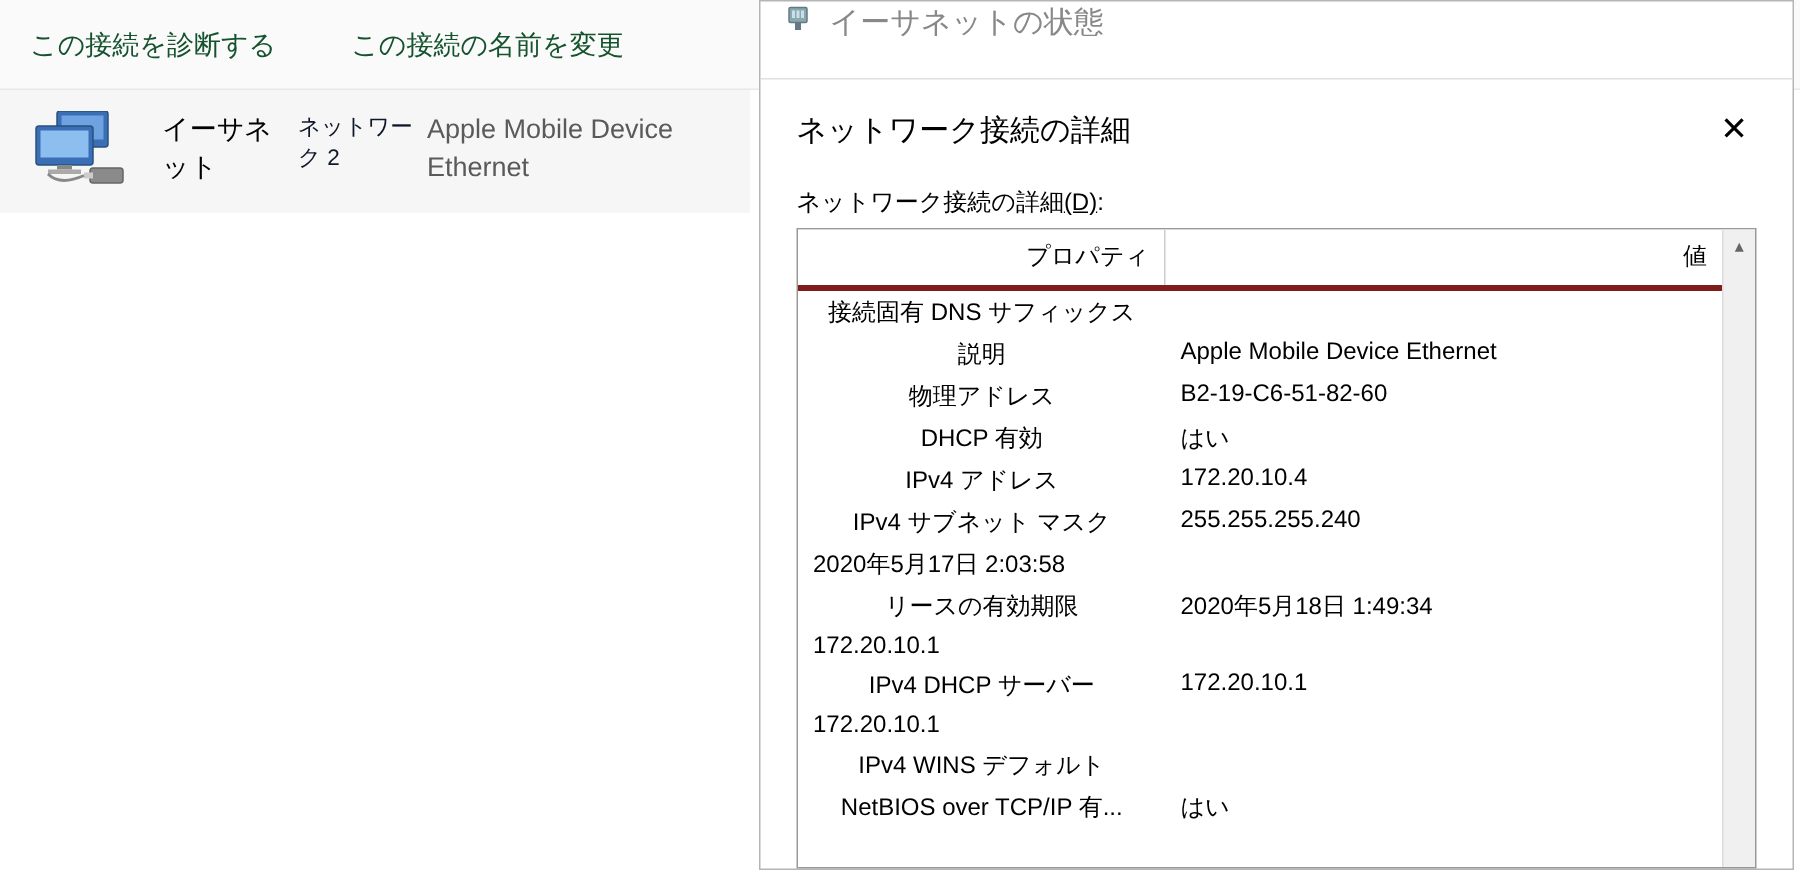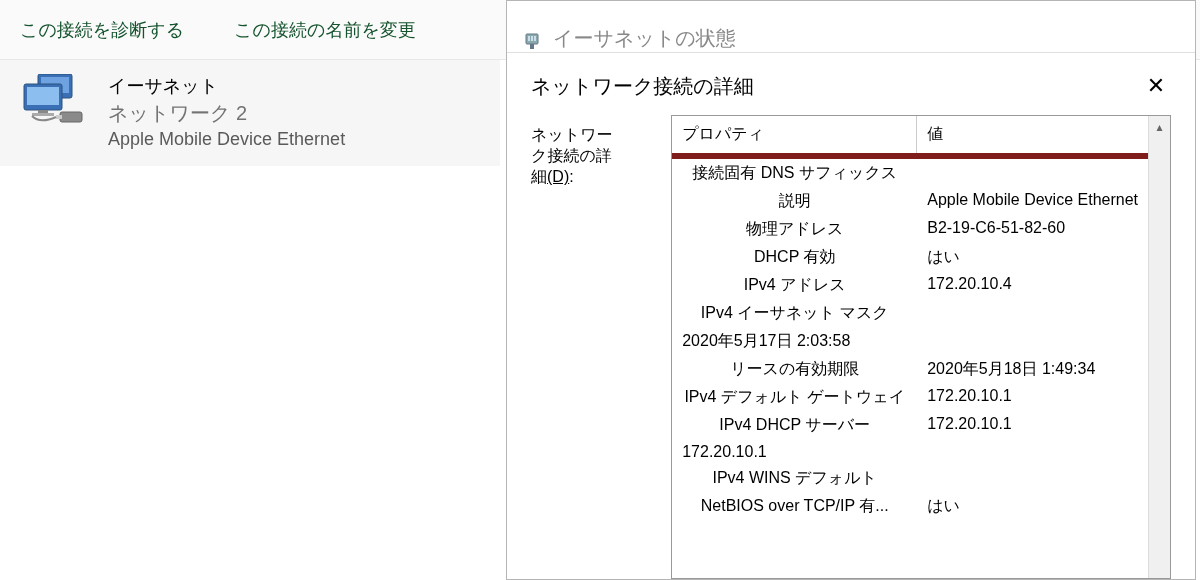--- a/index.html
+++ b/index.html
@@ -37,41 +37,41 @@
       padding: 14px 20px;
       gap: 18px;
       background: #f6f6f6;
       width: 500px;
     }
     .conn-icon {
       width: 70px;
       height: 54px;
       flex-shrink: 0;
     }
-    .conn-labels { display: flex; flex-direction: column; }
+    .conn-labels { display: flex; flex-direction: row; }
     .conn-name { font-size: 18px; color: #000; line-height: 1.4; }
-    .conn-net  { font-size: 20px; color: #737373; line-height: 1.4; }
+    .conn-net  { font-size: 15px; color: #0f172a; line-height: 1.4; }
     .conn-desc { font-size: 18px; color: #5a5a5a; line-height: 1.4; }
 
     
     .dialog {
       position: absolute;
       left: 506px;
       top: 0;
       width: 690px;
       height: 580px;
       background: #fff;
       border: 1px solid #b5b5b5;
       display: flex;
       flex-direction: column;
     }
     .dialog-titlebar {
       height: 52px;
       display: flex;
-      align-items: flex-end;
+      align-items: flex-start;
       padding: 0 10px 0 14px;
       color: #888;
       font-size: 20px;
       border-bottom: 1px solid #e0e0e0;
     }
     .dialog-titlebar .sysicon { width: 22px; height: 22px; margin-right: 10px; flex-shrink:0; }
     .dialog-header {
       display: flex;
       align-items: center;
       justify-content: space-between;
@@ -80,43 +80,43 @@
     .dialog-title { font-size: 20px; color: #000; }
     .close-btn {
       width: 30px; height: 30px;
       display: flex; align-items: center; justify-content: center;
       font-size: 22px; color: #000; cursor: pointer;
     }
     .dialog-body {
       padding: 6px 24px 0 24px;
       flex: 1;
       display: flex;
-      flex-direction: row;
+      flex-direction: column;
       min-height: 0;
-      gap: 48px;
     }
     .section-label {
       font-size: 16px;
       margin: 10px 0 6px 0;
     }
     .section-label .accel { text-decoration: underline; }
     .details-table-wrap {
       border: 1px solid #999;
       flex: 1;
       display: flex;
       min-height: 0;
     }
     .details-table {
       flex: 1;
       overflow: hidden;
     }
     .details-header {
       display: flex;
-      border-bottom: 6px solid #7f1d1d;
+      border-bottom: 4px solid #7f1d1d;
       background: #fff;
+      text-align: right;
     }
     .details-header .col {
       padding: 8px 10px;
       font-size: 16px;
       color: #000;
     }
     .col-prop { width: 245px; border-right: 1px solid #ccc; }
     .col-val  { flex: 1; }
     .details-rows { }
     .row { display: flex; }
@@ -222,31 +222,31 @@
             </div>
             <div class="row">
               <div class="cell prop">DHCP 有効</div>
               <div class="cell val">はい</div>
             </div>
             <div class="row">
               <div class="cell prop">IPv4 アドレス</div>
               <div class="cell val">172.20.10.4</div>
             </div>
             <div class="row">
-              <div class="cell prop">IPv4 イーサネット マスク</div>
+              <div class="cell prop">IPv4 サブネット マスク</div>
+              <div class="cell val">255.255.255.240</div>
             </div>
             <div class="row">
               <div class="cell val">2020年5月17日 2:03:58</div>
             </div>
             <div class="row">
               <div class="cell prop">リースの有効期限</div>
               <div class="cell val">2020年5月18日 1:49:34</div>
             </div>
             <div class="row">
-              <div class="cell prop">IPv4 デフォルト ゲートウェイ</div>
               <div class="cell val">172.20.10.1</div>
             </div>
             <div class="row">
               <div class="cell prop">IPv4 DHCP サーバー</div>
               <div class="cell val">172.20.10.1</div>
             </div>
             <div class="row">
               <div class="cell val">172.20.10.1</div>
             </div>
             <div class="row">

